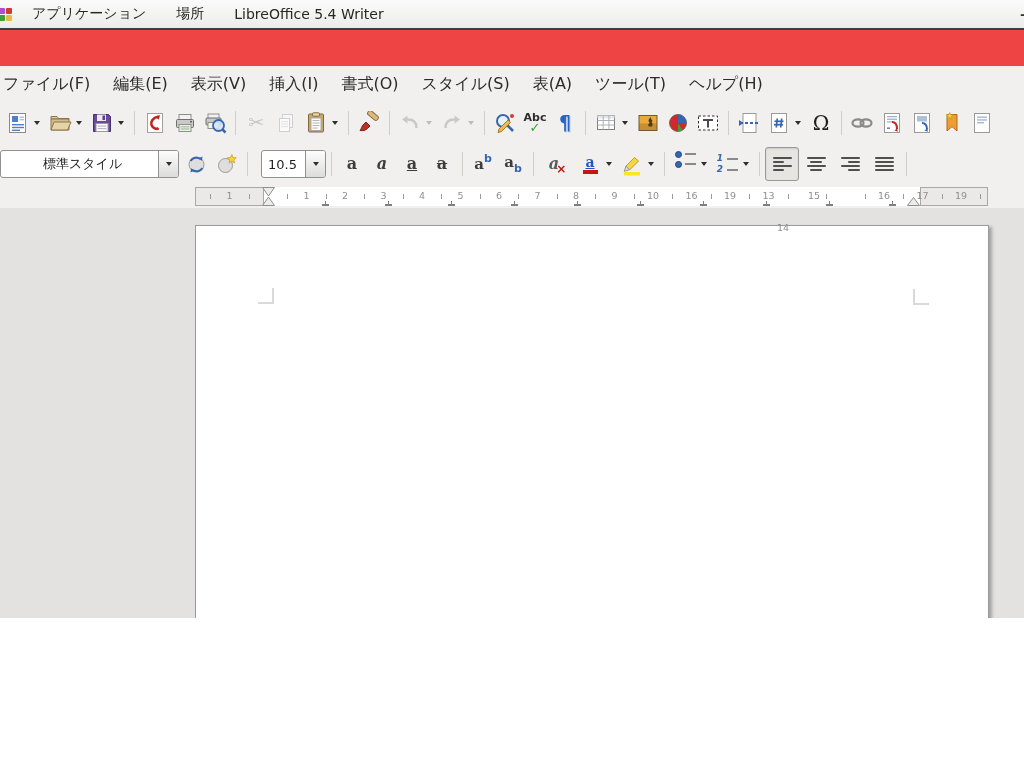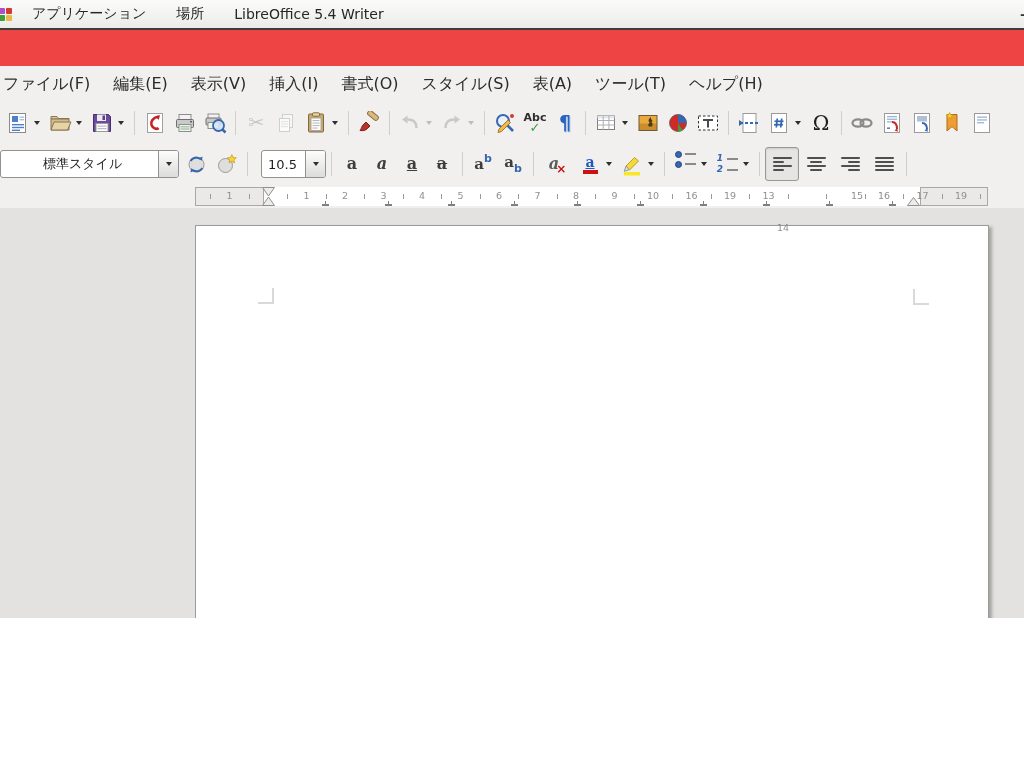--- a/index.html
+++ b/index.html
@@ -514,21 +514,21 @@
         <span class="rnum" style="left: 265.5px;">5</span>
         <span class="rnum" style="left: 304px;">6</span>
         <span class="rnum" style="left: 342.5px;">7</span>
         <span class="rnum" style="left: 381px;">8</span>
         <span class="rnum" style="left: 419.5px;">9</span>
         <span class="rnum" style="left: 458px;">10</span>
         <span class="rnum" style="left: 496.5px;">16</span>
         <span class="rnum" style="left: 535px;">19</span>
         <span class="rnum" style="left: 573.5px;">13</span>
         <span class="rnum" style="left: 588px; margin-top: 32px;">14</span>
-        <span class="rnum" style="left: 662px;">15</span>
+        <span class="rnum" style="left: 619px;">15</span>
         <span class="rnum" style="left: 689px;">16</span>
         <span class="rnum" style="left: 727.5px;">17</span>
         <span class="rnum" style="left: 766px;">19</span>
         <span class="rtick" style="left: 15.25px;"></span>
         <span class="rtick" style="left: 53.75px;"></span>
         <span class="rtick" style="left: 92.25px;"></span>
         <span class="rtick" style="left: 130.75px;"></span>
         <span class="rtick" style="left: 169.25px;"></span>
         <span class="rtick" style="left: 207.75px;"></span>
         <span class="rtick" style="left: 246.25px;"></span>

